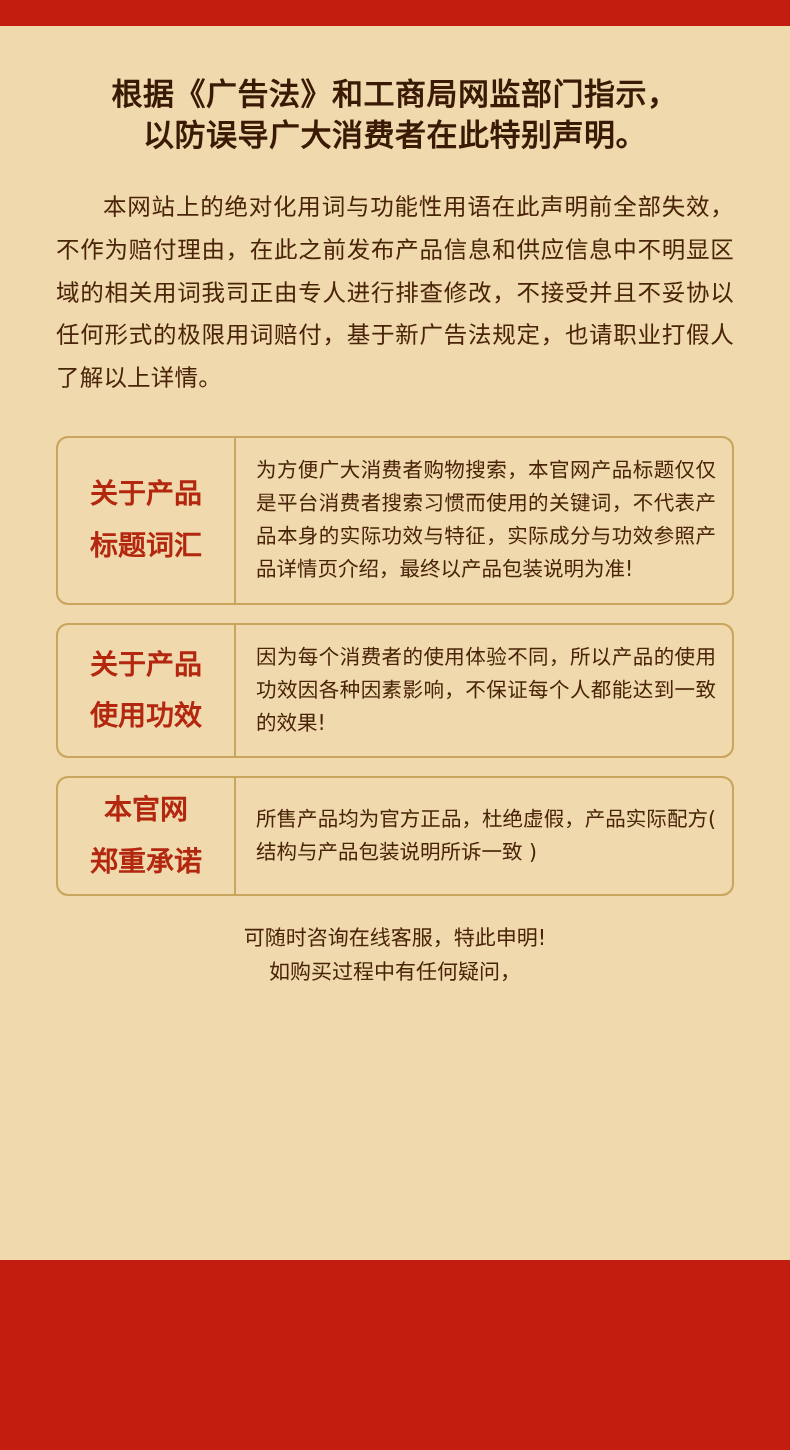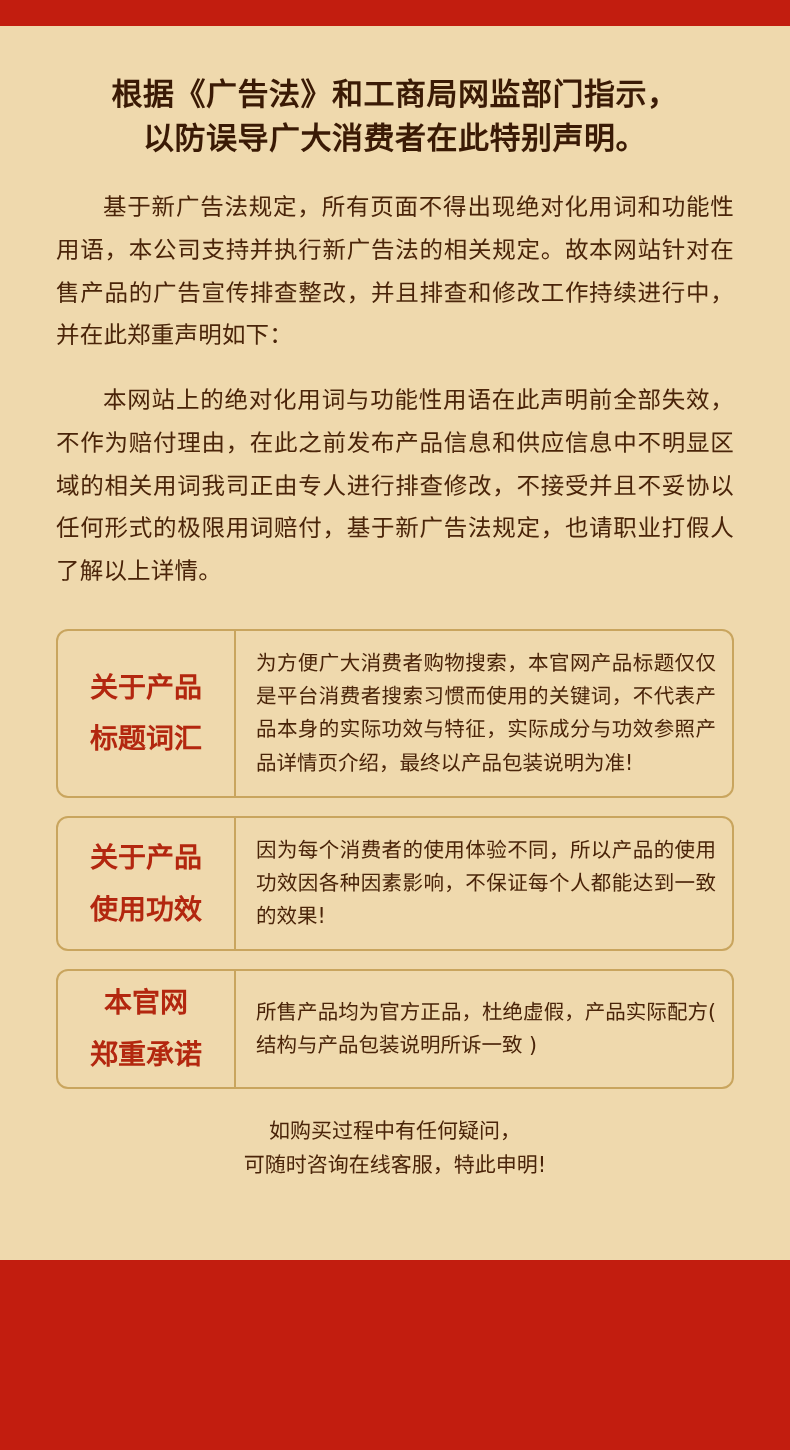--- a/index.html
+++ b/index.html
@@ -47,21 +47,21 @@
   .headline {
     color: #3a1a05;
     font-weight: bold;
     font-size: 31px;
     line-height: 1.42;
     text-align: center;
     letter-spacing: 0.5px;
     margin: 0 0 26px 0;
   }
   .headline .l1 { display: block; }
-  .headline .l2 { display: block; }
+  .headline .l2 { display: block; font-family: Liberation Mono, monospace; }
 
   .para {
     color: #4a2409;
     font-size: 23.5px;
     line-height: 1.82;
     text-align: justify;
     text-justify: inter-ideograph;
     text-indent: 2em;
     margin: 0 0 22px 0;
     letter-spacing: 0.2px;
@@ -128,21 +128,20 @@
 
   <div class="top-band"></div>
 
   <div class="sheet">
 
     <h1 class="headline">
       <span class="l1">根据《广告法》和工商局网监部门指示，</span>
       <span class="l2">以防误导广大消费者在此特别声明。</span>
     </h1>
 
-    <p class="para first">基于新广告法规定，所有页面不得出现绝对化用词和功能性用语，本公司支持并执行新广告法的相关规定。故本网站针对在售产品的广告宣传排查整改，并且排查和修改工作持续进行中，并在此郑重声明如下：</p>
     <p class="para second">本网站上的绝对化用词与功能性用语在此声明前全部失效，不作为赔付理由，在此之前发布产品信息和供应信息中不明显区域的相关用词我司正由专人进行排查修改，不接受并且不妥协以任何形式的极限用词赔付，基于新广告法规定，也请职业打假人了解以上详情。</p>
 
     <div class="cards">
 
       <div class="card tall">
         <div class="card-title">
           <span>关于产品</span>
           <span>标题词汇</span>
         </div>
         <div class="card-body">为方便广大消费者购物搜索，本官网产品标题仅仅是平台消费者搜索习惯而使用的关键词，不代表产品本身的实际功效与特征，实际成分与功效参照产品详情页介绍，最终以产品包装说明为准!</div>
@@ -160,21 +159,21 @@
         <div class="card-title">
           <span>本官网</span>
           <span>郑重承诺</span>
         </div>
         <div class="card-body">所售产品均为官方正品，杜绝虚假，产品实际配方( 结构与产品包装说明所诉一致 )</div>
       </div>
 
     </div>
 
     <div class="footer">
+      <span>可随时咨询在线客服，特此申明!</span>
       <span>如购买过程中有任何疑问，</span>
-      <span>可随时咨询在线客服，特此申明!</span>
     </div>
 
   </div>
 
   <div class="bottom-band"></div>
 
 </div>
 
 </body></html>

